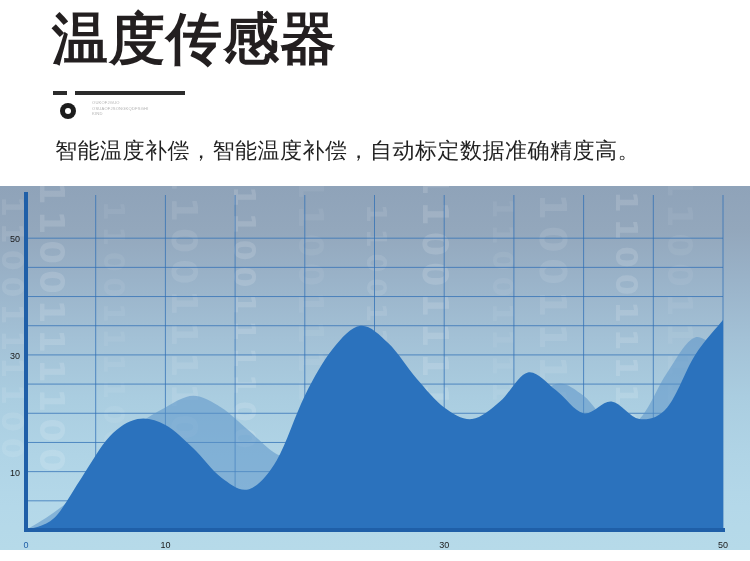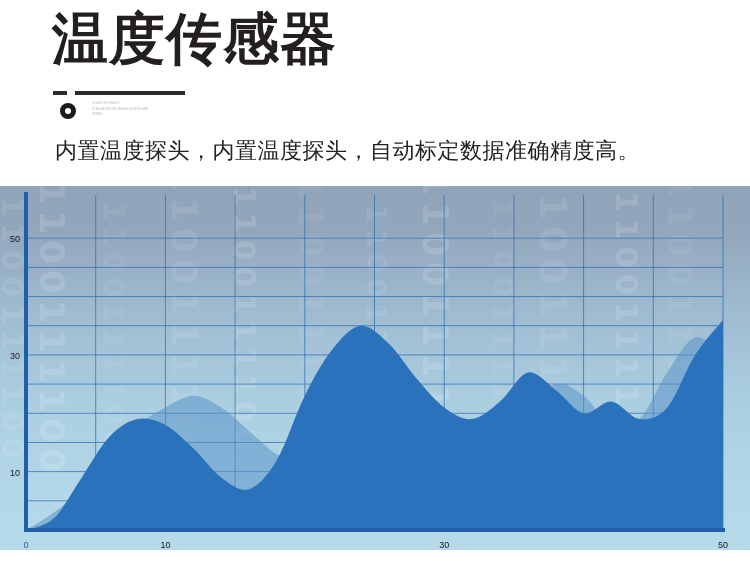--- a/index.html
+++ b/index.html
@@ -80,21 +80,21 @@
         <span class="outer"></span>
         <span class="inner"></span>
       </span>
       <span class="micro-text">
         <span>OUKOFJGUO</span><br>
         <span>OSUAOFJSONGKQDFSGHI</span><br>
         <span>KIND</span>
       </span>
     </div>
 
-    <div class="subtitle">内置温度探头，内置温度探头，自动标定数据准确精度高。</div>
+    <div class="subtitle">智能温度补偿，智能温度补偿，自动标定数据准确精度高。</div>
   </div>
 
   <div class="chart-band">
     <div class="wm" id="watermark-layer">
         <span style="left: 30px; top: 10px; font-size: 30px; letter-spacing: 6px; transform: rotate(90deg); opacity: 0.55;">1100111100</span>
         <span style="left: 72px; top: -5px; font-size: 34px; letter-spacing: 6px; transform: rotate(90deg); opacity: 0.8;">1100111100</span>
         <span style="left: 130px; top: 15px; font-size: 28px; letter-spacing: 6px; transform: rotate(90deg); opacity: 0.35;">1100111100</span>
         <span style="left: 205px; top: -20px; font-size: 36px; letter-spacing: 6px; transform: rotate(90deg); opacity: 0.55;">1100111100</span>
         <span style="left: 262px; top: 0px; font-size: 30px; letter-spacing: 6px; transform: rotate(90deg); opacity: 0.8;">1100111100</span>
         <span style="left: 330px; top: -10px; font-size: 33px; letter-spacing: 6px; transform: rotate(90deg); opacity: 0.35;">1100111100</span>

